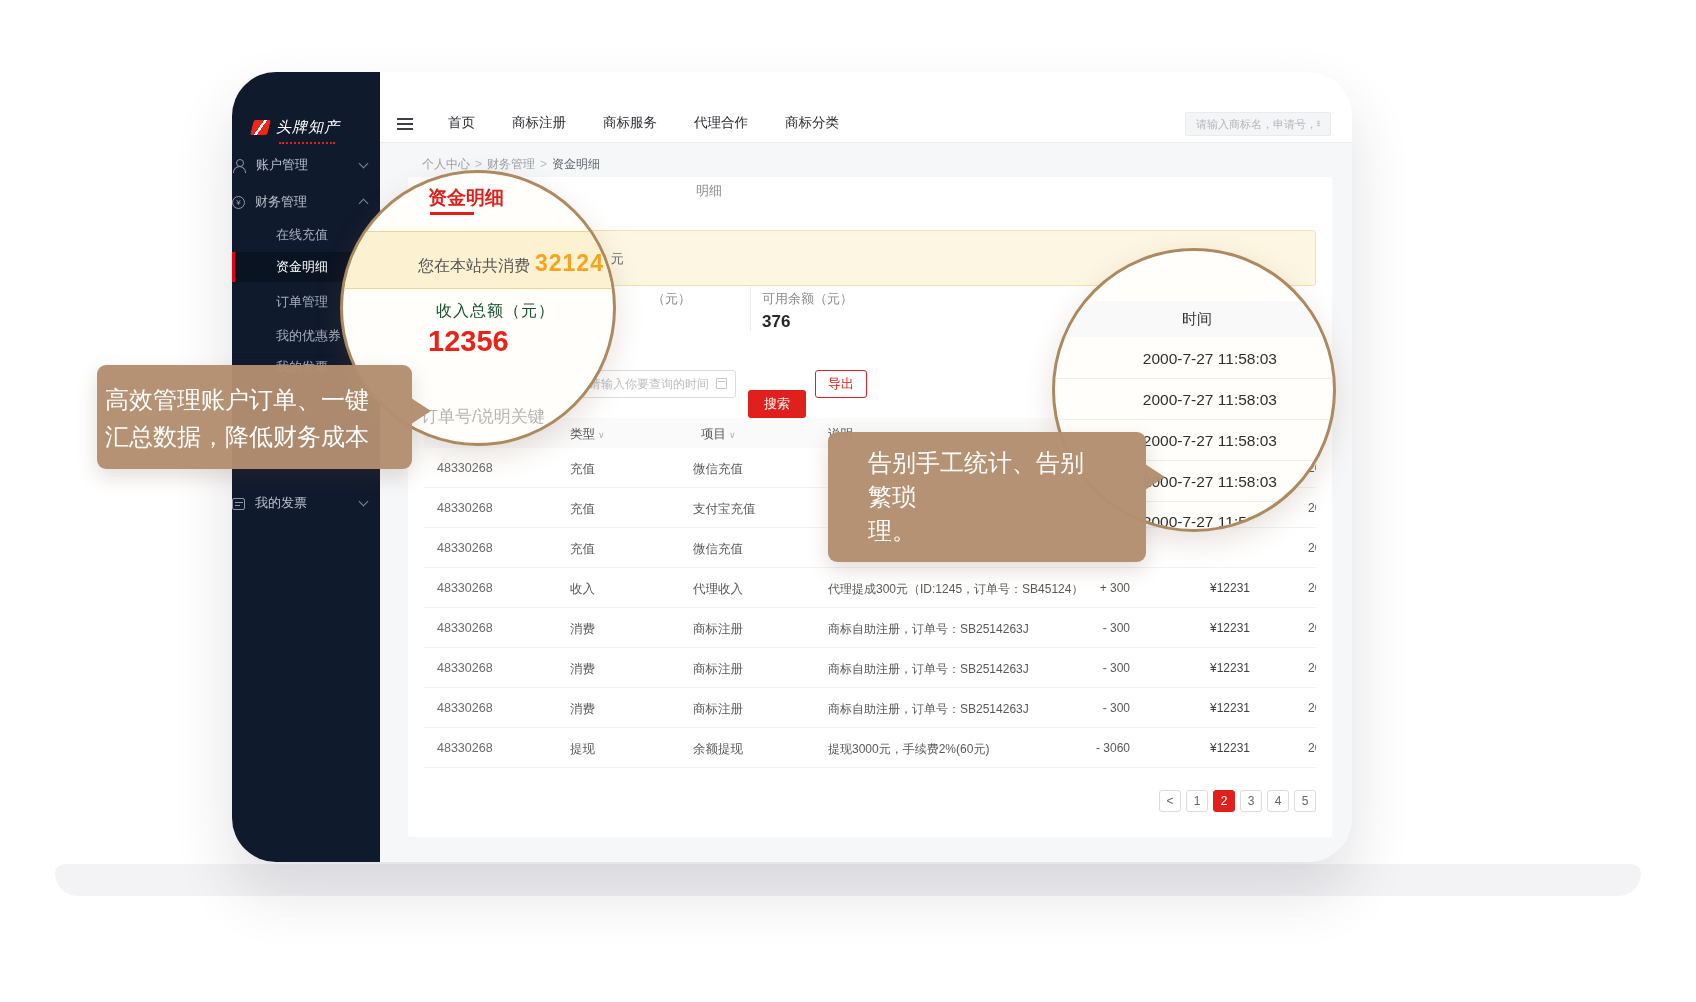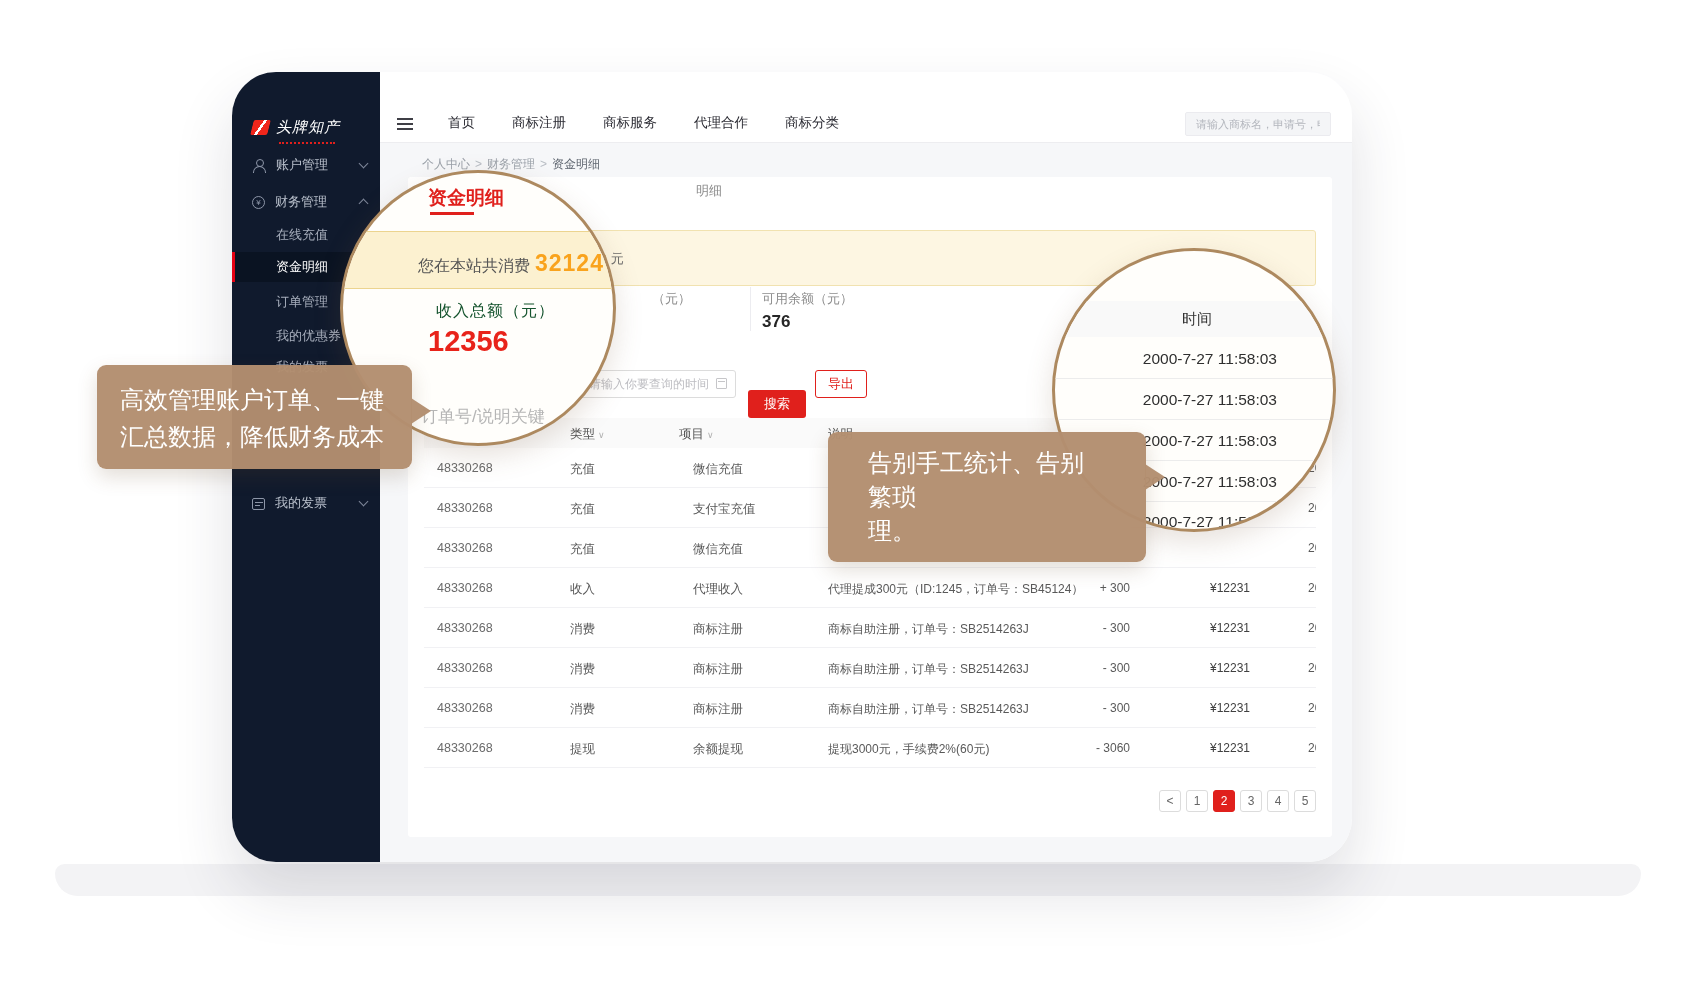--- a/index.html
+++ b/index.html
@@ -14,21 +14,21 @@
               background:#f3f3f5; border-radius:10px 10px 24px 24px; z-index:0; }
 
   
   .sidebar { position:absolute; left:0; top:0; width:148px; height:790px; background:#101a2d; }
   .logo { position:absolute; left:20px; top:46px; display:flex; align-items:center; }
   .logo-icon { width:17px; height:15px; background:#f0261b; border-radius:2px; transform:skewX(-14deg);
                background-image:linear-gradient(115deg, #f0261b 44%, #ffffff 44%, #ffffff 56%, #f0261b 56%); }
   .logo-text { margin-left:7px; color:#ffffff; font-size:15px; font-weight:normal; font-style:italic; letter-spacing:1px; }
   .logo-sub { position:absolute; left:47px; top:70px; width:56px; border-bottom:2px dotted #e0201c; }
   .side-item { position:absolute; left:0; width:148px; height:30px; display:flex; align-items:center;
-               padding-left:20px; color:#b9c0cc; font-size:13px; }
+               color:#b9c0cc; font-size:13px; }
   .side-sub { padding-left:44px; color:#a7aebc; }
   .side-sub.active { background:#0a1322; color:#ffffff; }
   .side-sub.active::before { content:""; position:absolute; left:0; top:0; width:3px; height:30px; background:#e60113; }
   .s-ico { width:14px; height:14px; margin-right:10px; position:relative; flex:0 0 auto; }
   .icon-user::before { content:""; position:absolute; left:4px; top:1px; width:6px; height:6px; border:1.4px solid #8d96a8; border-radius:50%; }
   .icon-user::after  { content:""; position:absolute; left:1px; top:8px; width:11px; height:6px; border:1.4px solid #8d96a8; border-bottom:none; border-radius:7px 7px 0 0; }
   .icon-fin  { border:1.4px solid #8d96a8; border-radius:50%; width:13px; height:13px; color:#8d96a8; font-size:8px; line-height:11px; text-align:center; }
   .icon-tpl  { border:1.4px solid #8d96a8; border-radius:2px; width:13px; height:12px; margin-top:1px; }
   .icon-tpl::before { content:""; position:absolute; left:2px; top:3px; width:8px; height:1.4px; background:#8d96a8; }
   .icon-tpl::after  { content:""; position:absolute; left:2px; top:6px; width:5px; height:1.4px; background:#8d96a8; }
@@ -111,21 +111,21 @@
              display:flex; align-items:center; justify-content:center; font-size:15px; color:#333; }
   .mr-sep { position:absolute; left:0; width:284px; height:1px; background:#ececec; }
   .mr-time { position:absolute; right:56px; width:220px; text-align:right; font-size:15.5px; color:#2f2f2f; white-space:nowrap; }
 
   
   .callout { position:absolute; background:rgba(179,142,112,.97); border-radius:9px; color:#ffffff;
              z-index:10; box-shadow:0 8px 20px rgba(100,70,40,.18); }
   .callout .arrow { content:""; position:absolute; width:0; height:0;
                     border-top:13px solid transparent; border-bottom:13px solid transparent;
                     border-left:20px solid rgba(179,142,112,.97); }
-  .co-left  { left:97px;  top:365px; width:315px; height:104px; padding:16px 23px; font-size:24px; line-height:37px; }
+  .co-left  { left:97px;  top:365px; width:315px; height:104px; padding:16px 8px; font-size:24px; line-height:37px; }
   .co-left .arrow { left:314px; top:33px; }
   .co-right { left:828px; top:432px; width:318px; height:130px; padding:14px 40px; font-size:24px; line-height:34px; }
   .co-right .arrow { left:317px; top:32px; }
 </style>
 </head>
 <body>
 
 <div class="stage">
 
   <div class="base-bar"></div>
@@ -206,21 +206,21 @@
     <div class="sl stat-label" style="left:530px; top:218px;">可用余额（元）</div>
     <div class="sl stat-value" style="left:530px; top:240px;">376</div>
 
     <input class="sl date-input" placeholder="请输入你要查询的时间" style="">
     <span class="sl cal-ico"></span>
     <div class="sl btn btn-search">搜索</div>
     <div class="sl btn btn-export">导出</div>
 
     <div class="sl thead">
       <span class="th" style="left:146px;"><span>类型</span><span class="v">∨</span></span>
-      <span class="th" style="left:255px;"><span>项目</span><span class="v">∨</span></span>
+      <span class="th" style="left:277px;"><span>项目</span><span class="v">∨</span></span>
       <span class="th" style="left:404px;"><span>说明</span></span>
     </div>
 
     <div class="trow" style="top:376px;">
       <span class="td c-order">48330268</span>
       <span class="td c-type">充值</span>
       <span class="td c-proj">微信充值</span>
       <span class="td c-desc"></span>
       <span class="td c-amt"></span>
       <span class="td c-bal"></span>

